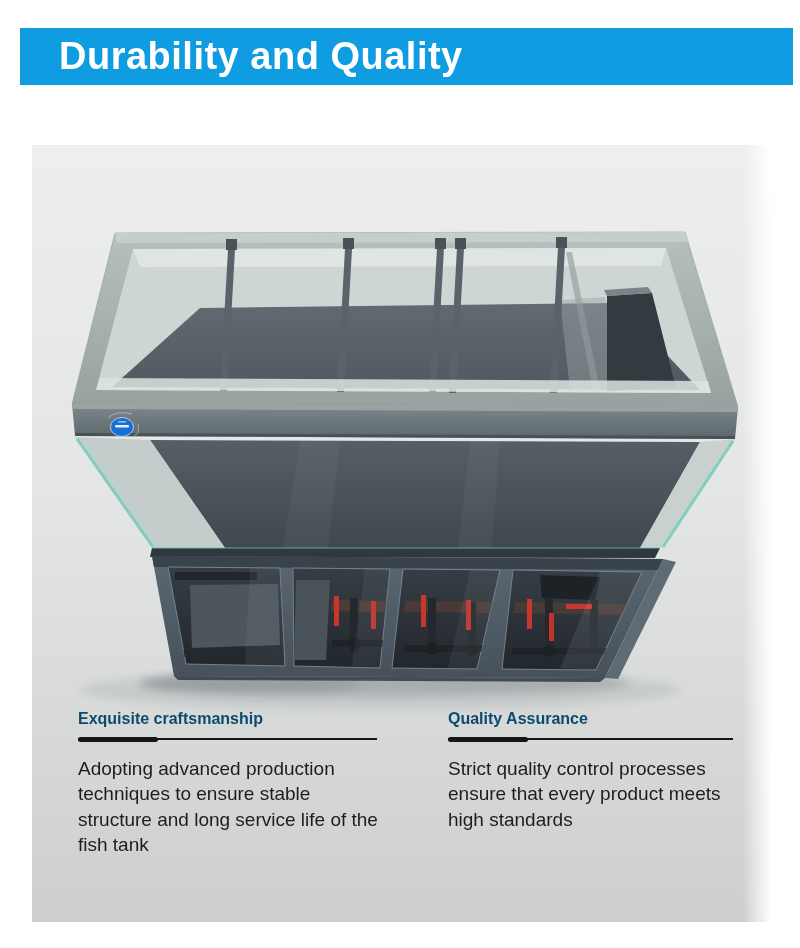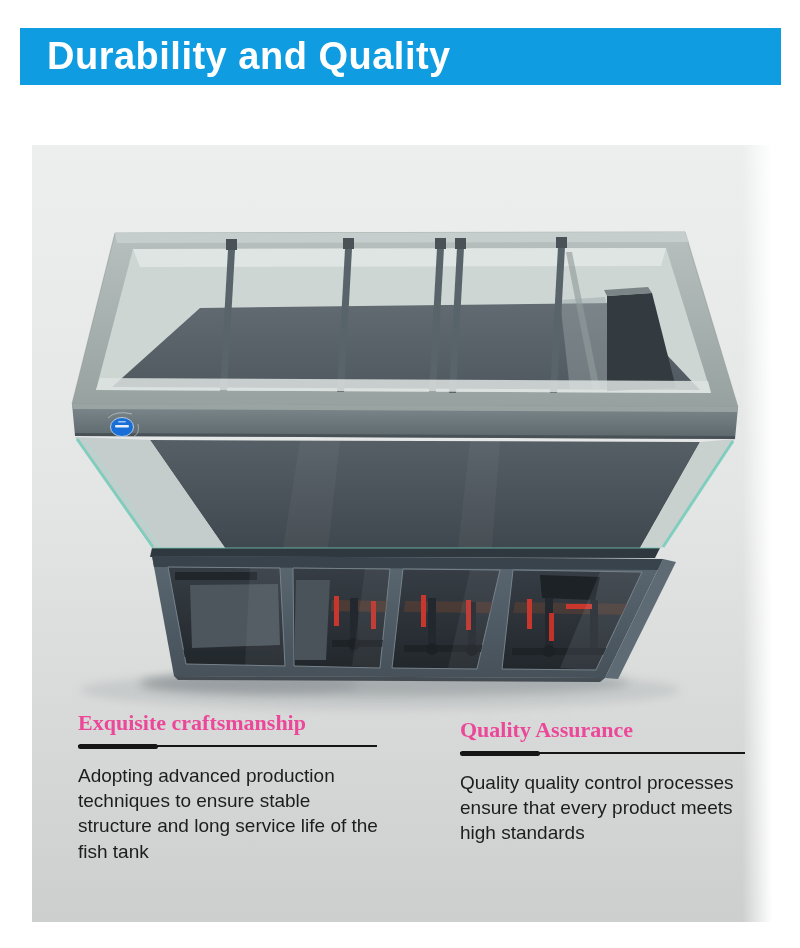--- a/index.html
+++ b/index.html
@@ -1,33 +1,33 @@
 <!DOCTYPE html>
 <html><head>
 <meta charset="utf-8">
 <style>
   html,body{margin:0;padding:0;background:#ffffff;}
   .page{position:relative;width:800px;height:948px;background:#ffffff;overflow:hidden;
         font-family:"Liberation Sans", sans-serif;}
   
   .banner{position:absolute;left:20px;top:28px;width:761px;height:57px;
-          background:#0f9ce1;display:flex;align-items:center;}
+          background:#0f9ce1;display:flex;align-items:center;padding-left:12px;}
   .banner-title{color:#ffffff;font-size:38px;font-weight:700;letter-spacing:.5px;
           padding-left:27px;white-space:nowrap;}
   
   .panel{position:absolute;left:32px;top:145px;width:740px;height:777px;
          background:
            linear-gradient(to right, rgba(255,255,255,0) 96%, #ffffff 100%),
            linear-gradient(to bottom, #edefee 0%, #e4e6e5 45%, #cdcfce 100%);}
   .render{position:absolute;left:0;top:0;pointer-events:none;}
   
   .col{position:absolute;color:#1b1b1b;}
   .col-left{left:78px;top:710px;width:305px;}
-  .col-right{left:460px;top:710px;width:312px;margin-top:7px;}
-  .feat-heading{font-size:22px;font-weight:700;color:#ec4899;line-height:1.15;font-family:Liberation Serif, serif;}
+  .col-right{left:448px;top:710px;width:312px;}
+  .feat-heading{font-size:16px;font-weight:700;color:#0c4a6e;line-height:1.15;}
   .rule{position:relative;height:6px;margin-top:9px;}
   .rule .thin{position:absolute;left:0;top:1px;height:2px;background:#161616;}
   .col-left .thin{width:299px;}
   .col-right .thin{width:285px;}
   .rule .thick{position:absolute;left:0;top:0;width:80px;height:5px;background:#161616;border-radius:3px;}
   .feat-body{margin-top:13px;font-size:19px;line-height:1.32;color:#1d1d1d;}
 </style>
 </head>
 <body>
 
@@ -218,16 +218,16 @@
     </div>
     <div class="feat-body">Adopting advanced production techniques to ensure stable structure and long service life of the fish tank</div>
   </div>
 
   <div class="col col-right">
     <div class="feat-heading">Quality Assurance</div>
     <div class="rule">
       <div class="thin"></div>
         <div class="thick"></div>
     </div>
-    <div class="feat-body">Quality quality control processes ensure that every product meets high standards</div>
+    <div class="feat-body">Strict quality control processes ensure that every product meets high standards</div>
   </div>
 
 </div>
 
 </body></html>

